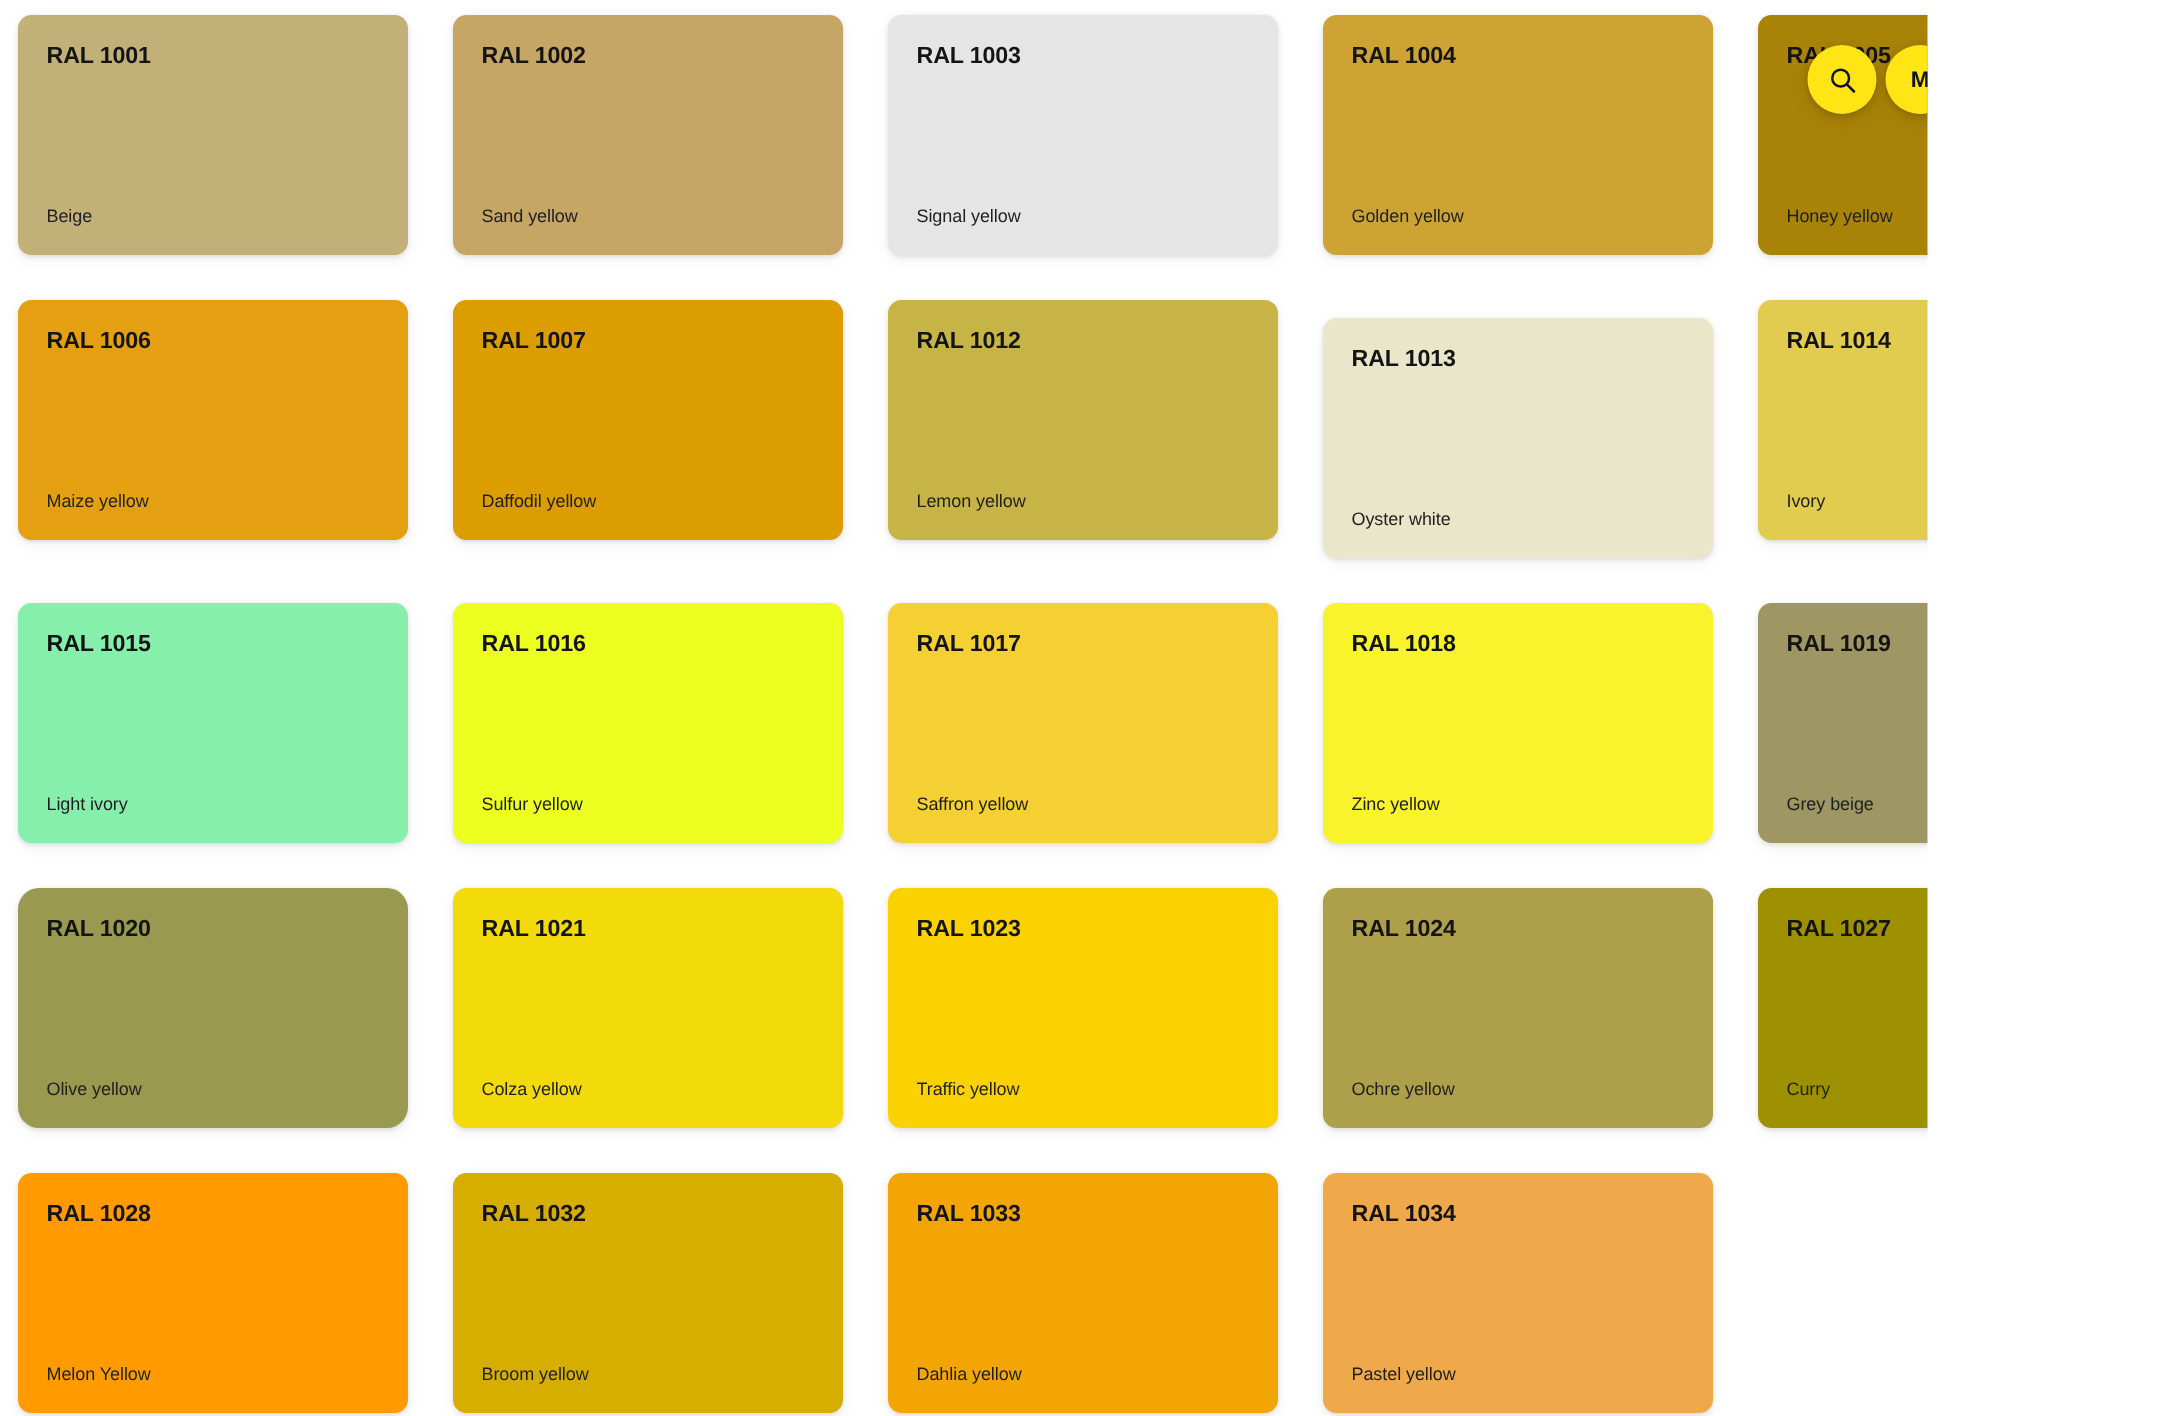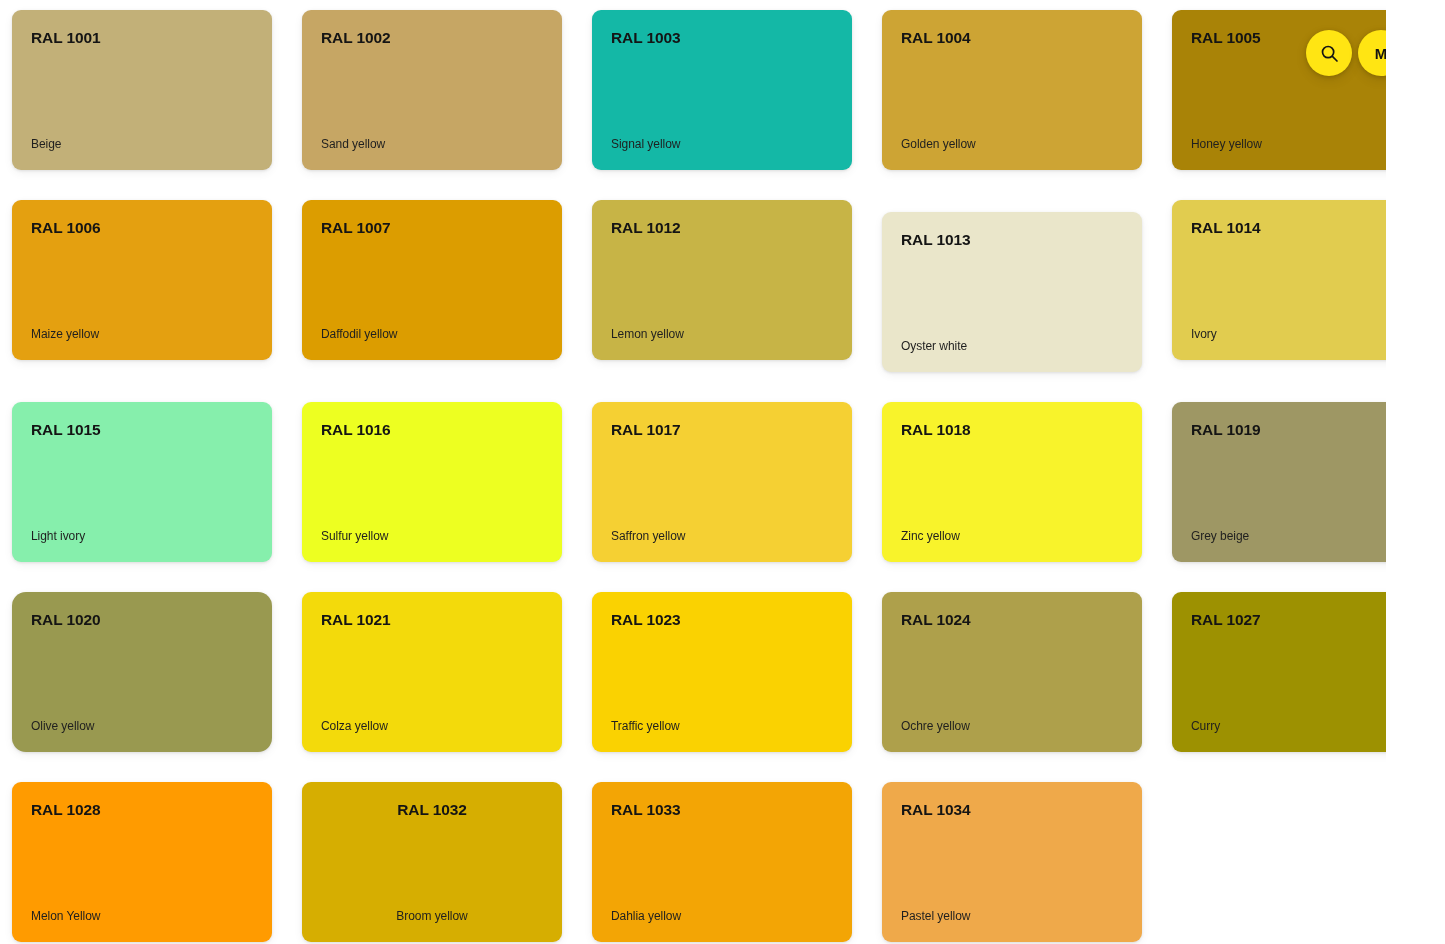--- a/index.html
+++ b/index.html
@@ -12,21 +12,21 @@
   }
 
   body {
     background: #ffffff;
     font-family: "Liberation Sans", "DejaVu Sans", sans-serif;
     -webkit-font-smoothing: antialiased;
   }
 
   #app {
     position: relative;
-    width: 1386px;
+    width: 1285px;
     height: 944px;
     overflow: hidden;
     background: #ffffff;
   }
 
   
   #swatch-grid {
     position: absolute;
     left: 12px;
     top: 10px;
@@ -114,21 +114,21 @@
 
   <div id="swatch-grid">
       <div class="swatch-card" style="background: rgb(194, 176, 120);">
         <div class="swatch-code">RAL 1001</div>
         <div class="swatch-name">Beige</div>
       </div>
       <div class="swatch-card" style="background: rgb(198, 166, 100);">
         <div class="swatch-code">RAL 1002</div>
         <div class="swatch-name">Sand yellow</div>
       </div>
-      <div class="swatch-card" style="background: #14b8a6;">
+      <div class="swatch-card" style="background: #e5e5e5;">
         <div class="swatch-code">RAL 1003</div>
         <div class="swatch-name">Signal yellow</div>
       </div>
       <div class="swatch-card" style="background: rgb(205, 164, 52);">
         <div class="swatch-code">RAL 1004</div>
         <div class="swatch-name">Golden yellow</div>
       </div>
       <div class="swatch-card" style="background: rgb(169, 131, 7);">
         <div class="swatch-code">RAL 1005</div>
         <div class="swatch-name">Honey yellow</div>
@@ -190,21 +190,21 @@
         <div class="swatch-name">Ochre yellow</div>
       </div>
       <div class="swatch-card" style="background: rgb(157, 145, 1);">
         <div class="swatch-code">RAL 1027</div>
         <div class="swatch-name">Curry</div>
       </div>
       <div class="swatch-card" style="background: rgb(255, 155, 0);">
         <div class="swatch-code">RAL 1028</div>
         <div class="swatch-name">Melon Yellow</div>
       </div>
-      <div class="swatch-card" style="background: rgb(214, 174, 1); text-align: center;">
+      <div class="swatch-card" style="background: rgb(214, 174, 1);">
         <div class="swatch-code">RAL 1032</div>
         <div class="swatch-name">Broom yellow</div>
       </div>
       <div class="swatch-card" style="background: rgb(243, 165, 5);">
         <div class="swatch-code">RAL 1033</div>
         <div class="swatch-name">Dahlia yellow</div>
       </div>
       <div class="swatch-card" style="background: rgb(239, 169, 74);">
         <div class="swatch-code">RAL 1034</div>
         <div class="swatch-name">Pastel yellow</div>

